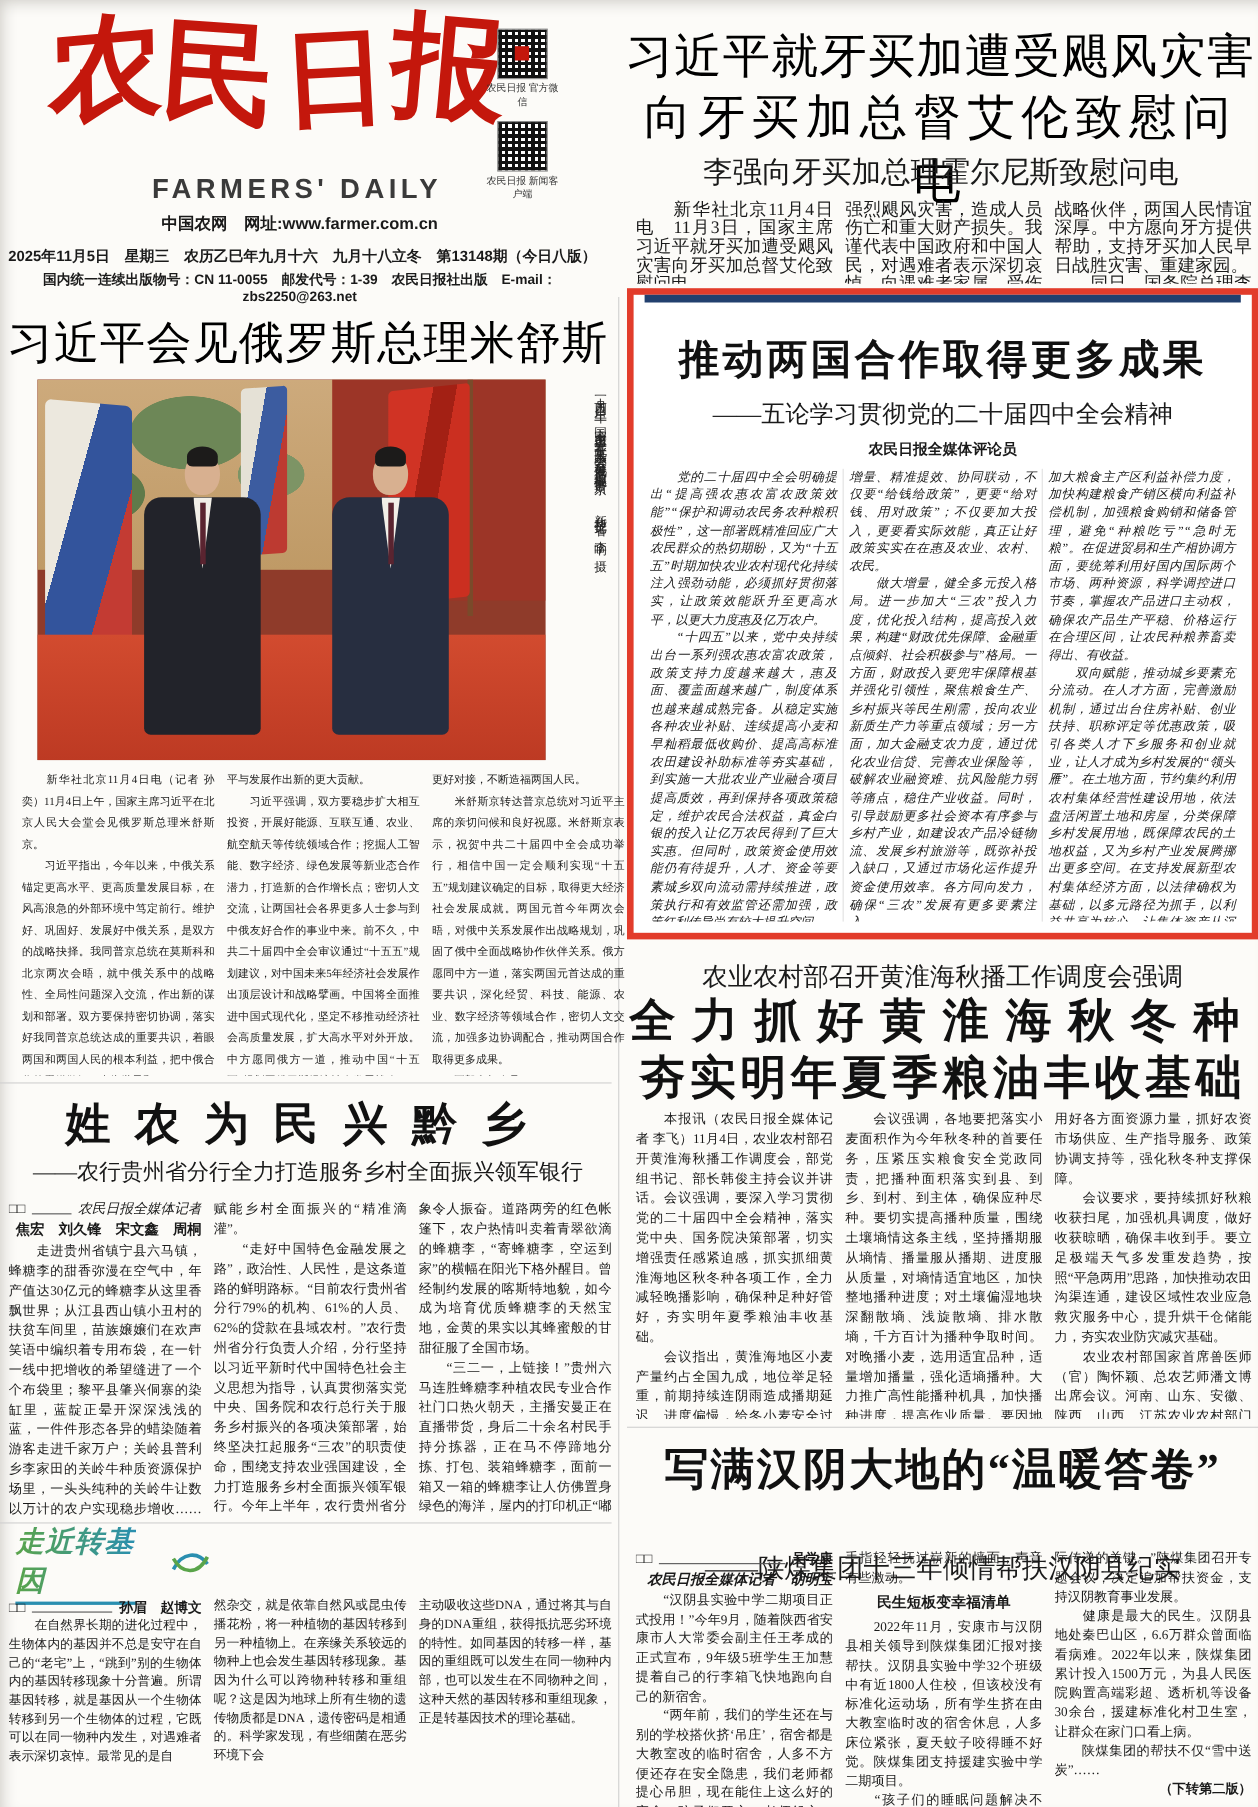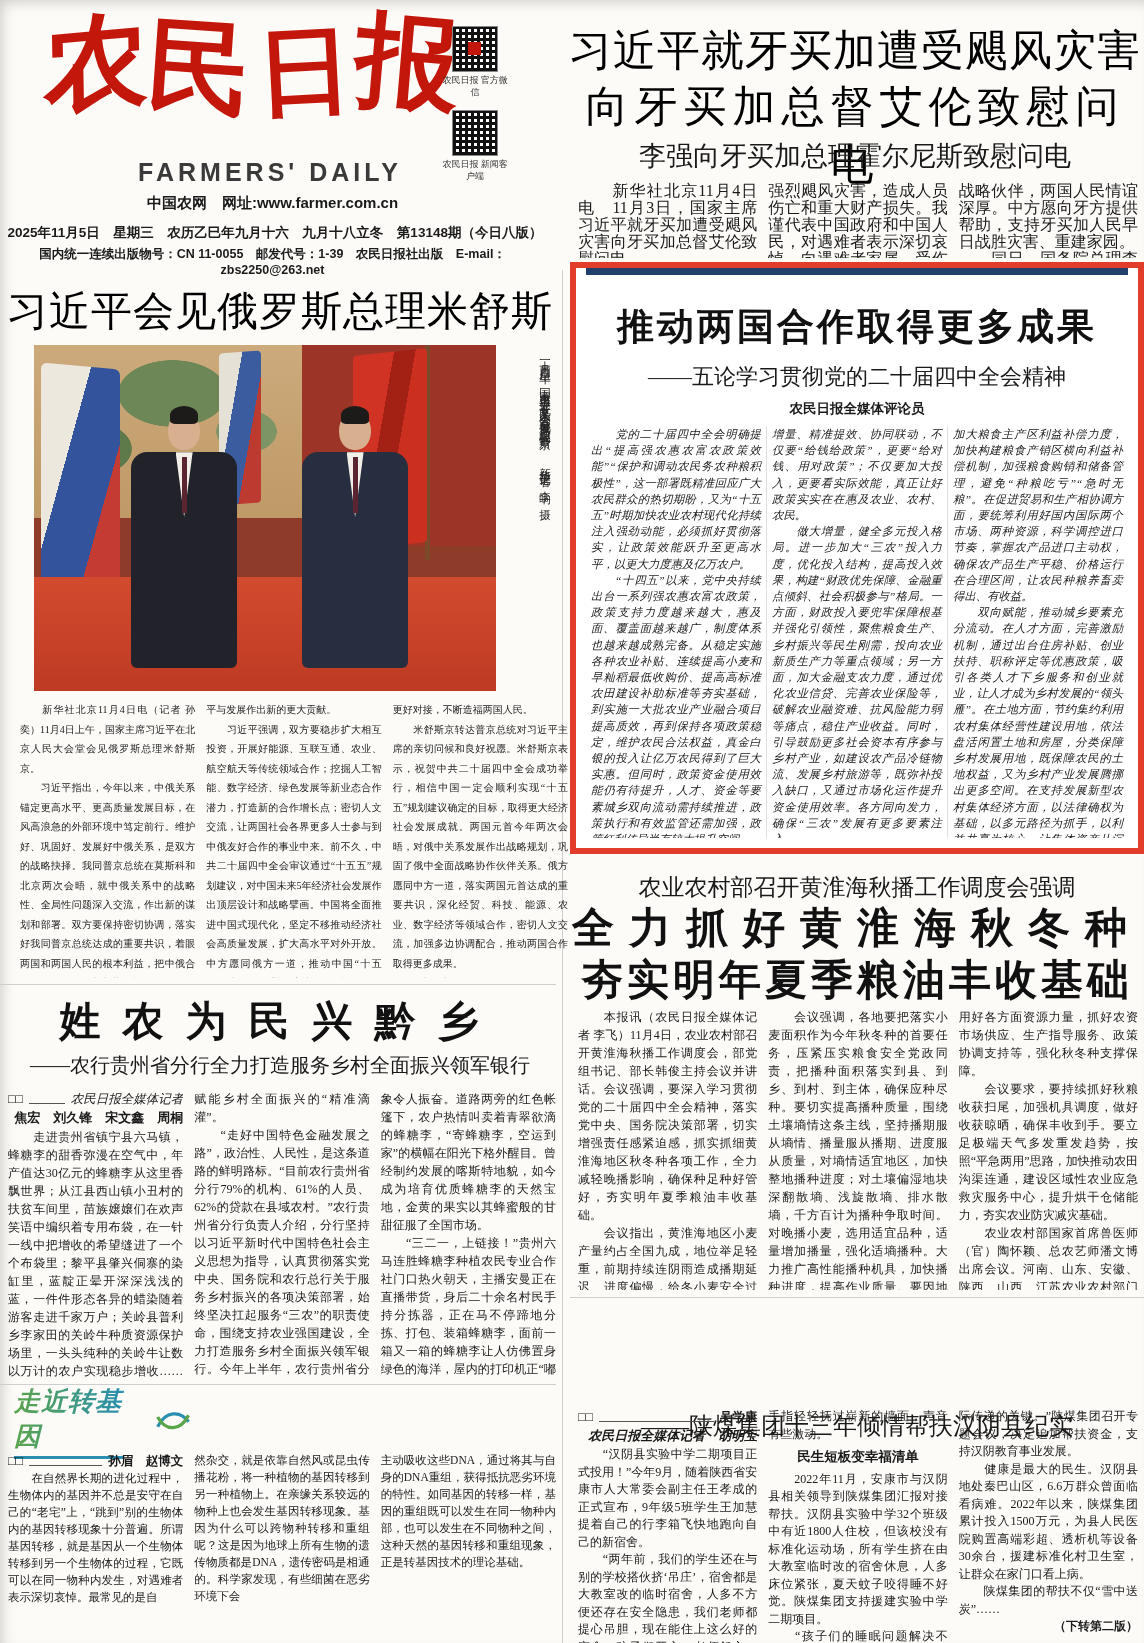--- a/index.html
+++ b/index.html
@@ -212,20 +212,21 @@
         <span>□□</span>
         <span class="rule"></span>
         <span style="font-weight:bold;">孙眉　赵博文</span>
       </div>
       <div class="flow">　　在自然界长期的进化过程中，生物体内的基因并不总是安守在自己的“老宅”上，“跳到”别的生物体内的基因转移现象十分普遍。所谓基因转移，就是基因从一个生物体转移到另一个生物体的过程，它既可以在同一物种内发生，对遇难者表示深切哀悼。最常见的是自</div>
     </div>
     <div class="col flow">然杂交，就是依靠自然风或昆虫传播花粉，将一种植物的基因转移到另一种植物上。在亲缘关系较远的物种上也会发生基因转移现象。基因为什么可以跨物种转移和重组呢？这是因为地球上所有生物的遗传物质都是DNA，遗传密码是相通的。科学家发现，有些细菌在恶劣环境下会</div>
     <div class="col flow">主动吸收这些DNA，通过将其与自身的DNA重组，获得抵抗恶劣环境的特性。如同基因的转移一样，基因的重组既可以发生在同一物种内部，也可以发生在不同物种之间，这种天然的基因转移和重组现象，正是转基因技术的理论基础。</div>
   </div>
 
+  <div class="abs hl-serif ctr" style="left:570px;top:1308px;width:574px;font-size:40px;letter-spacing:2px;">写满汉阴大地的“温暖答卷”</div>
   <div class="abs serif ctr" style="left:570px;top:1362px;width:574px;font-size:24px;margin-top:48px;">——陕煤集团十三年倾情帮扶汉阴县纪实</div>
   <div class="abs cols" style="left:578px;top:1408px;width:560px;height:235px;font-size:12px;line-height:17.5px;">
     <div class="col">
       <div class="byl">
         <span>□□</span>
         <span class="rule"></span>
         <span style="font-weight:bold;">吴学康</span>
       </div>
       <div class="byl-names" style="font-style:italic;">农民日报全媒体记者　胡明宝</div>
       <div class="flow">　　“汉阴县实验中学二期项目正式投用！”今年9月，随着陕西省安康市人大常委会副主任王孝成的正式宣布，9年级5班学生王加慧提着自己的行李箱飞快地跑向自己的新宿舍。

